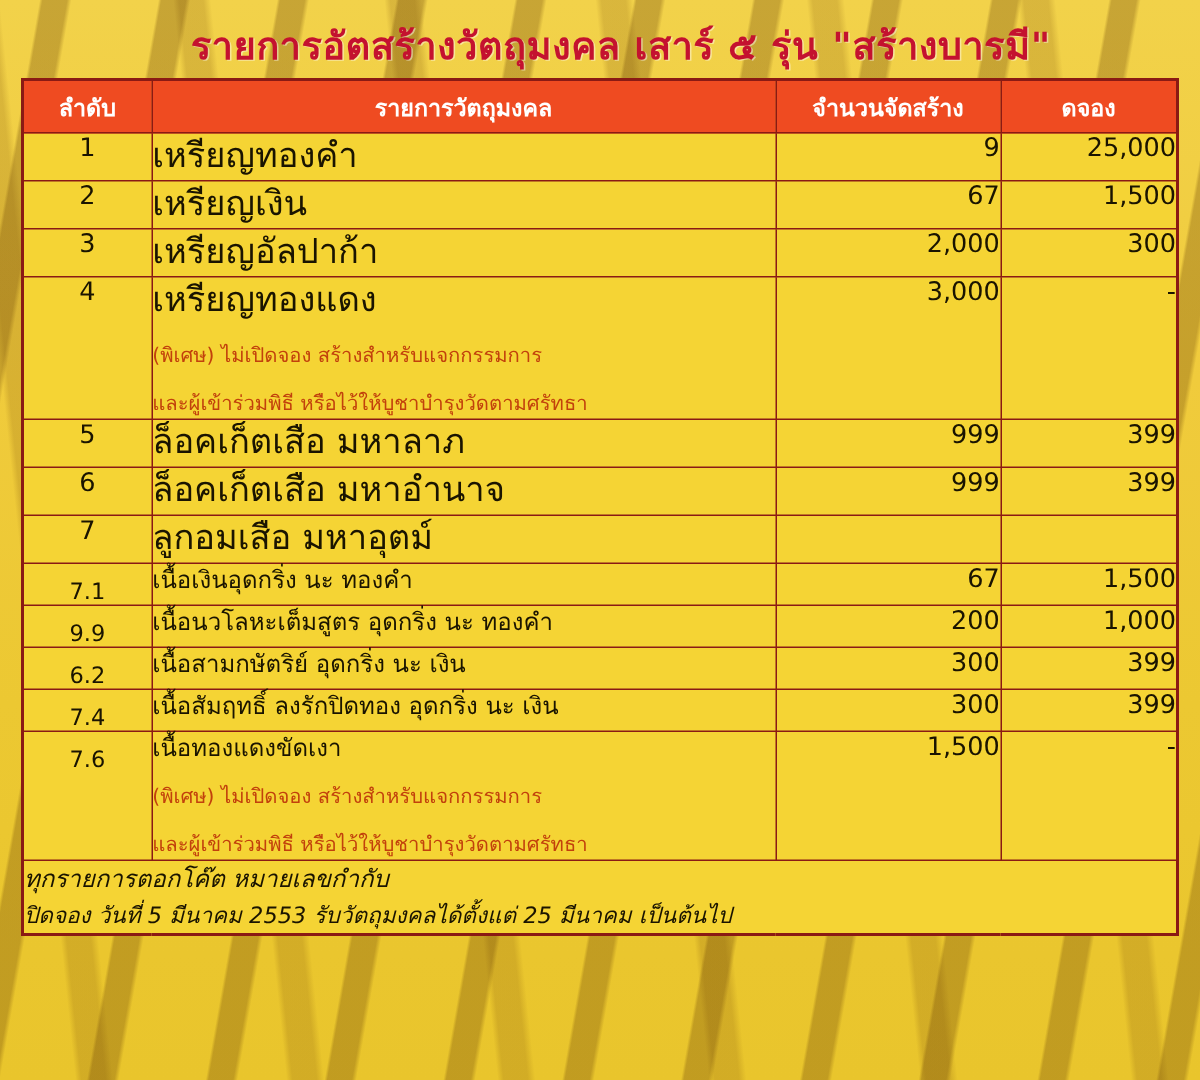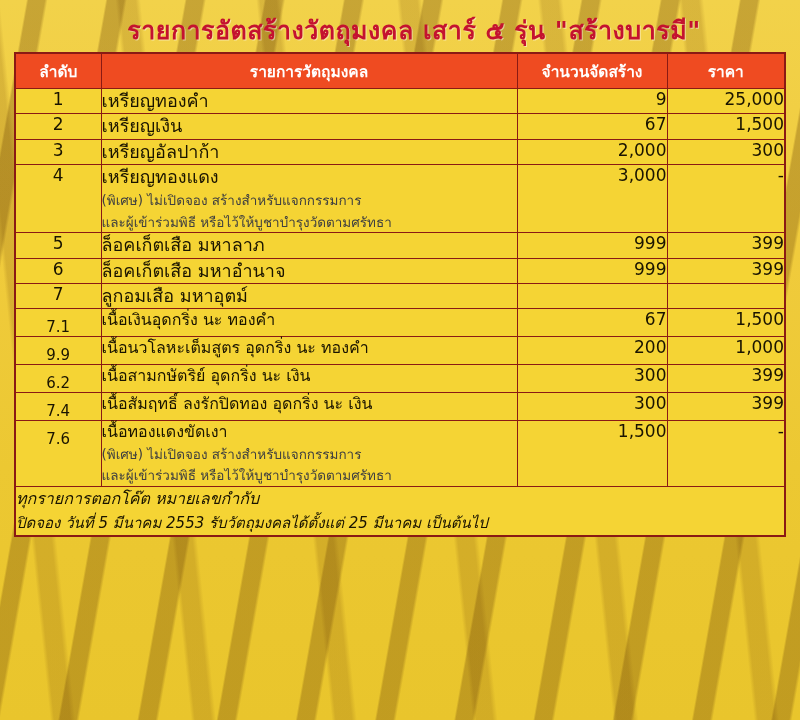--- a/index.html
+++ b/index.html
@@ -102,31 +102,31 @@
     color: #1a1400;
   }
   td.c-qty, td.c-price {
     text-align: right;
     vertical-align: top;
     padding: 7px 12px 5px 0;
     font-size: 17px;
     color: #1a1400;
   }
   .item-main {
-    font-size: 18px;
+    font-size: 23px;
     line-height: 1.35;
   }
   .item-main.sub {
     font-size: 16px;
   }
   .item-note {
     font-size: 13.5px;
     line-height: 1.45;
-    margin-top: 2px;
-    color: #404040;
+    margin-top: 12px;
+    color: #c2410c;
   }
   .footer-cell {
     padding: 10px 0 12px 28px;
     color: #1a1400;
   }
   .footer-line {
     font-size: 16px;
     line-height: 1.55;
     font-style: italic;
   }
@@ -149,21 +149,21 @@
         <col class="col-no">
         <col class="col-item">
         <col class="col-qty">
         <col class="col-price">
       </colgroup>
       <thead>
         <tr>
           <th>ลำดับ</th>
           <th>รายการวัตถุมงคล</th>
           <th>จำนวนจัดสร้าง</th>
-          <th>ราคา</th>
+          <th>ดจอง</th>
         </tr>
       </thead>
       <tbody>
 
         <tr>
           <td class="c-no">1</td>
           <td class="c-item">
             <div class="item-main">เหรียญทองคำ</div>
           </td>
           <td class="c-qty">9</td>

